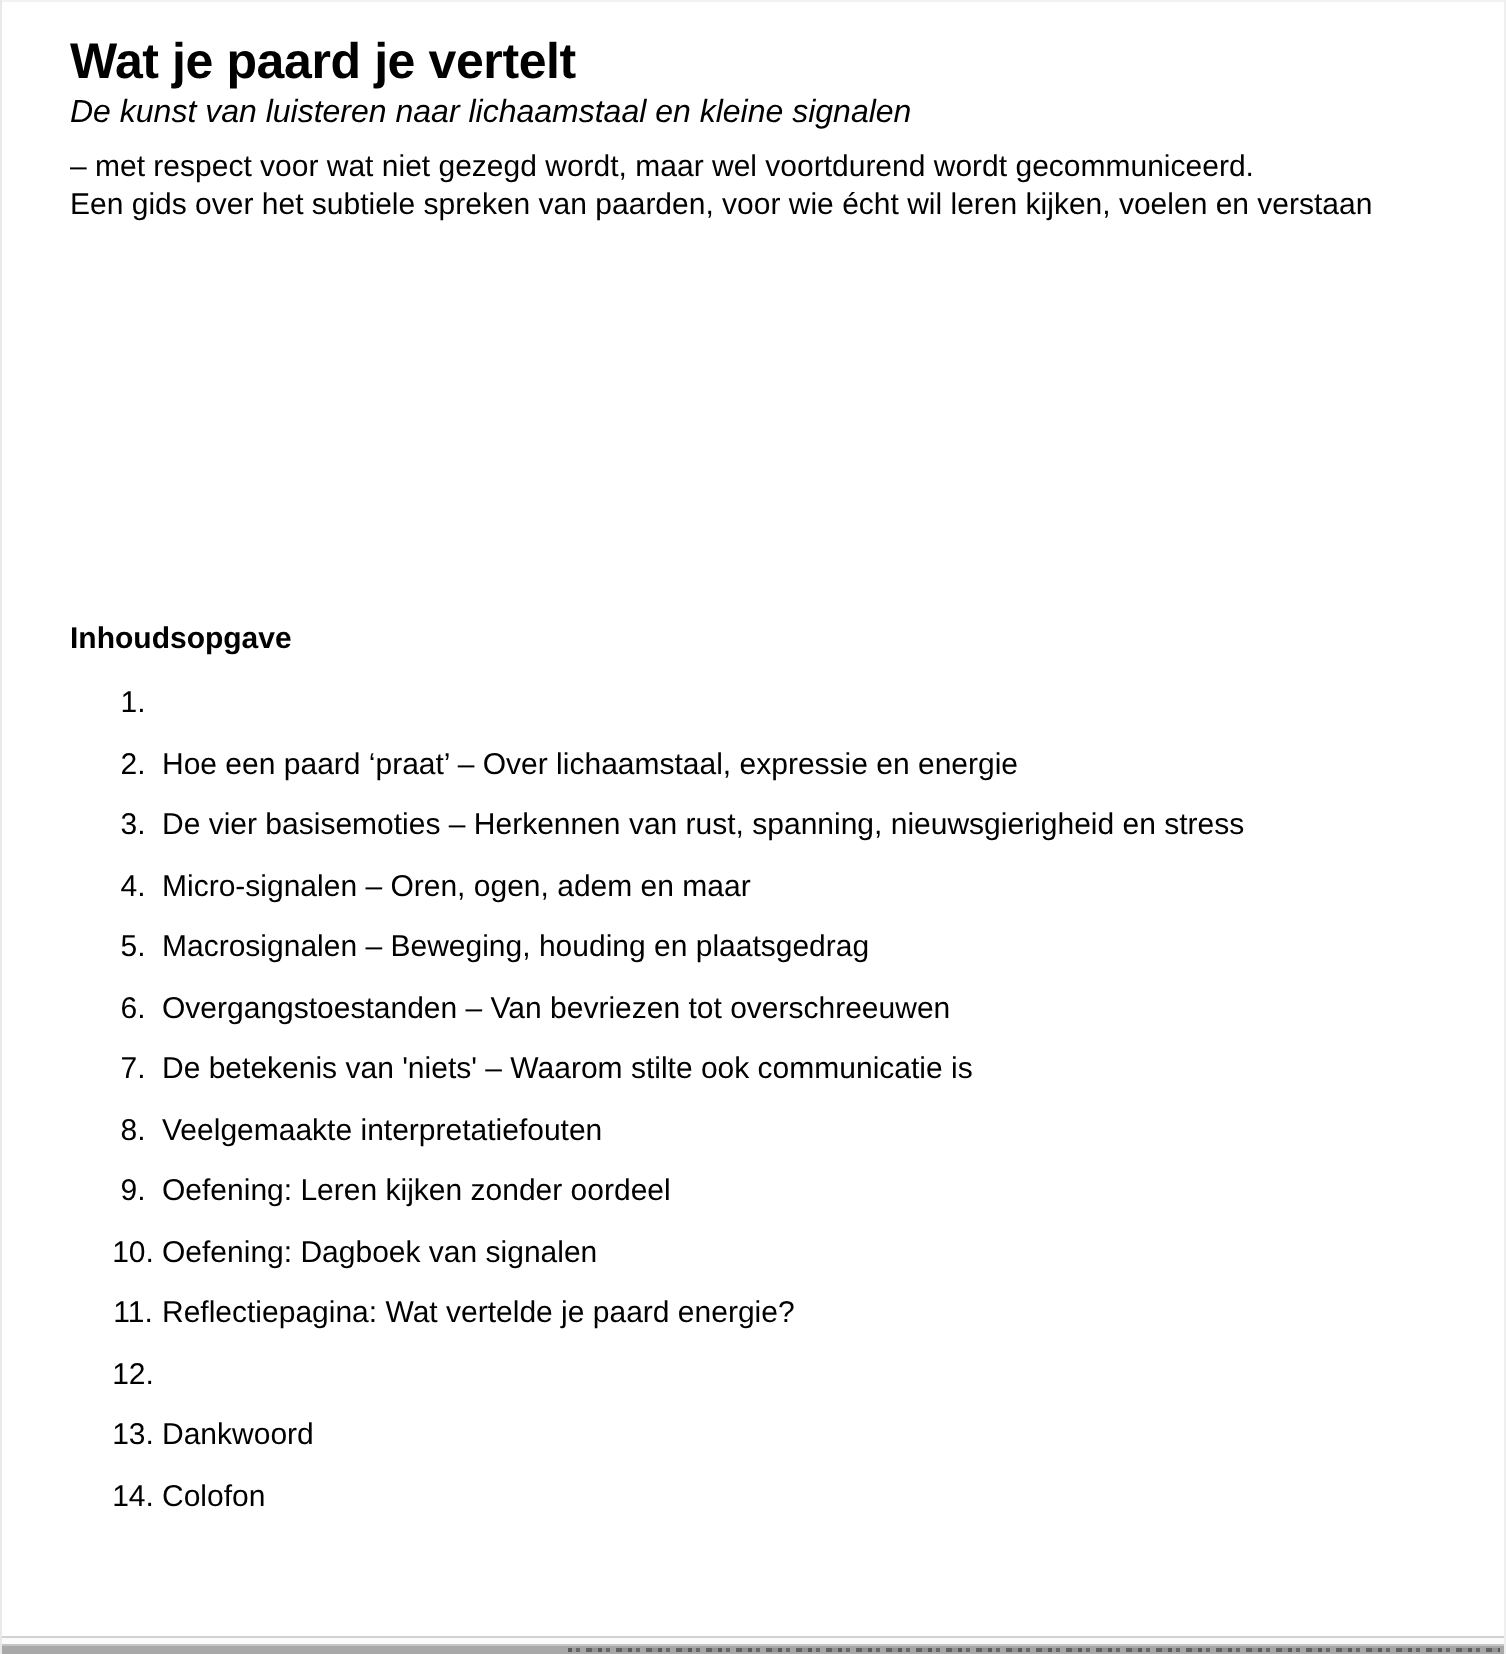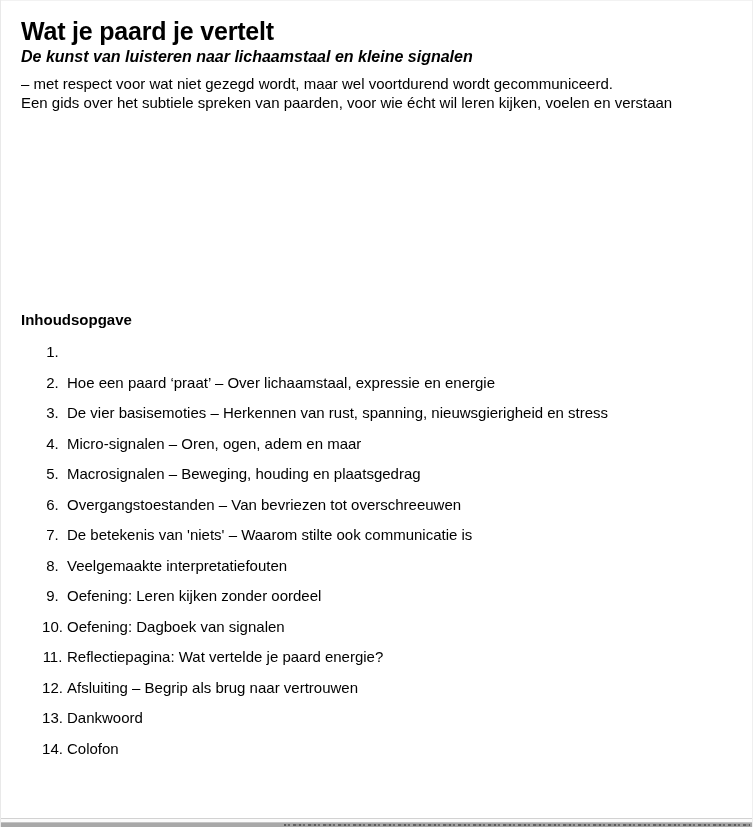--- a/index.html
+++ b/index.html
@@ -24,35 +24,35 @@
     box-sizing: content-box;
   }
   .page::before {
     content: "";
     position: absolute;
     top: 0; left: 0; right: 0;
     height: 1px;
     background: #f2f2f2;
   }
   .content {
-    padding: 18px 22px 0 20px;
+    padding: 18px 22px 0 34px;
   }
   .page-title {
     margin: 0;
     font-size: 25px;
     line-height: 26px;
     font-weight: bold;
     letter-spacing: -0.2px;
   }
   .page-subtitle {
     margin: 3px 0 0 0;
     font-size: 16px;
     line-height: 20px;
     font-style: italic;
-    font-weight: bold;
+    font-weight: normal;
   }
   .intro {
     margin-top: 8px;
     font-size: 15px;
     line-height: 18.75px;
   }
   .toc-heading {
     margin: 198px 0 0 0;
     font-size: 15px;
     line-height: 18.75px;
@@ -169,21 +169,20 @@
         <li class="toc-item">
         <span class="toc-item-number">10.</span>
         <span class="toc-item-label">Oefening: Dagboek van signalen</span>
       </li>
         <li class="toc-item">
         <span class="toc-item-number">11.</span>
         <span class="toc-item-label">Reflectiepagina: Wat vertelde je paard energie?</span>
       </li>
         <li class="toc-item">
         <span class="toc-item-number">12.</span>
-        <span class="toc-item-label">Afsluiting – Begrip als brug naar vertrouwen</span>
       </li>
         <li class="toc-item">
         <span class="toc-item-number">13.</span>
         <span class="toc-item-label">Dankwoord</span>
       </li>
         <li class="toc-item">
         <span class="toc-item-number">14.</span>
         <span class="toc-item-label">Colofon</span>
       </li>
       </ol>

